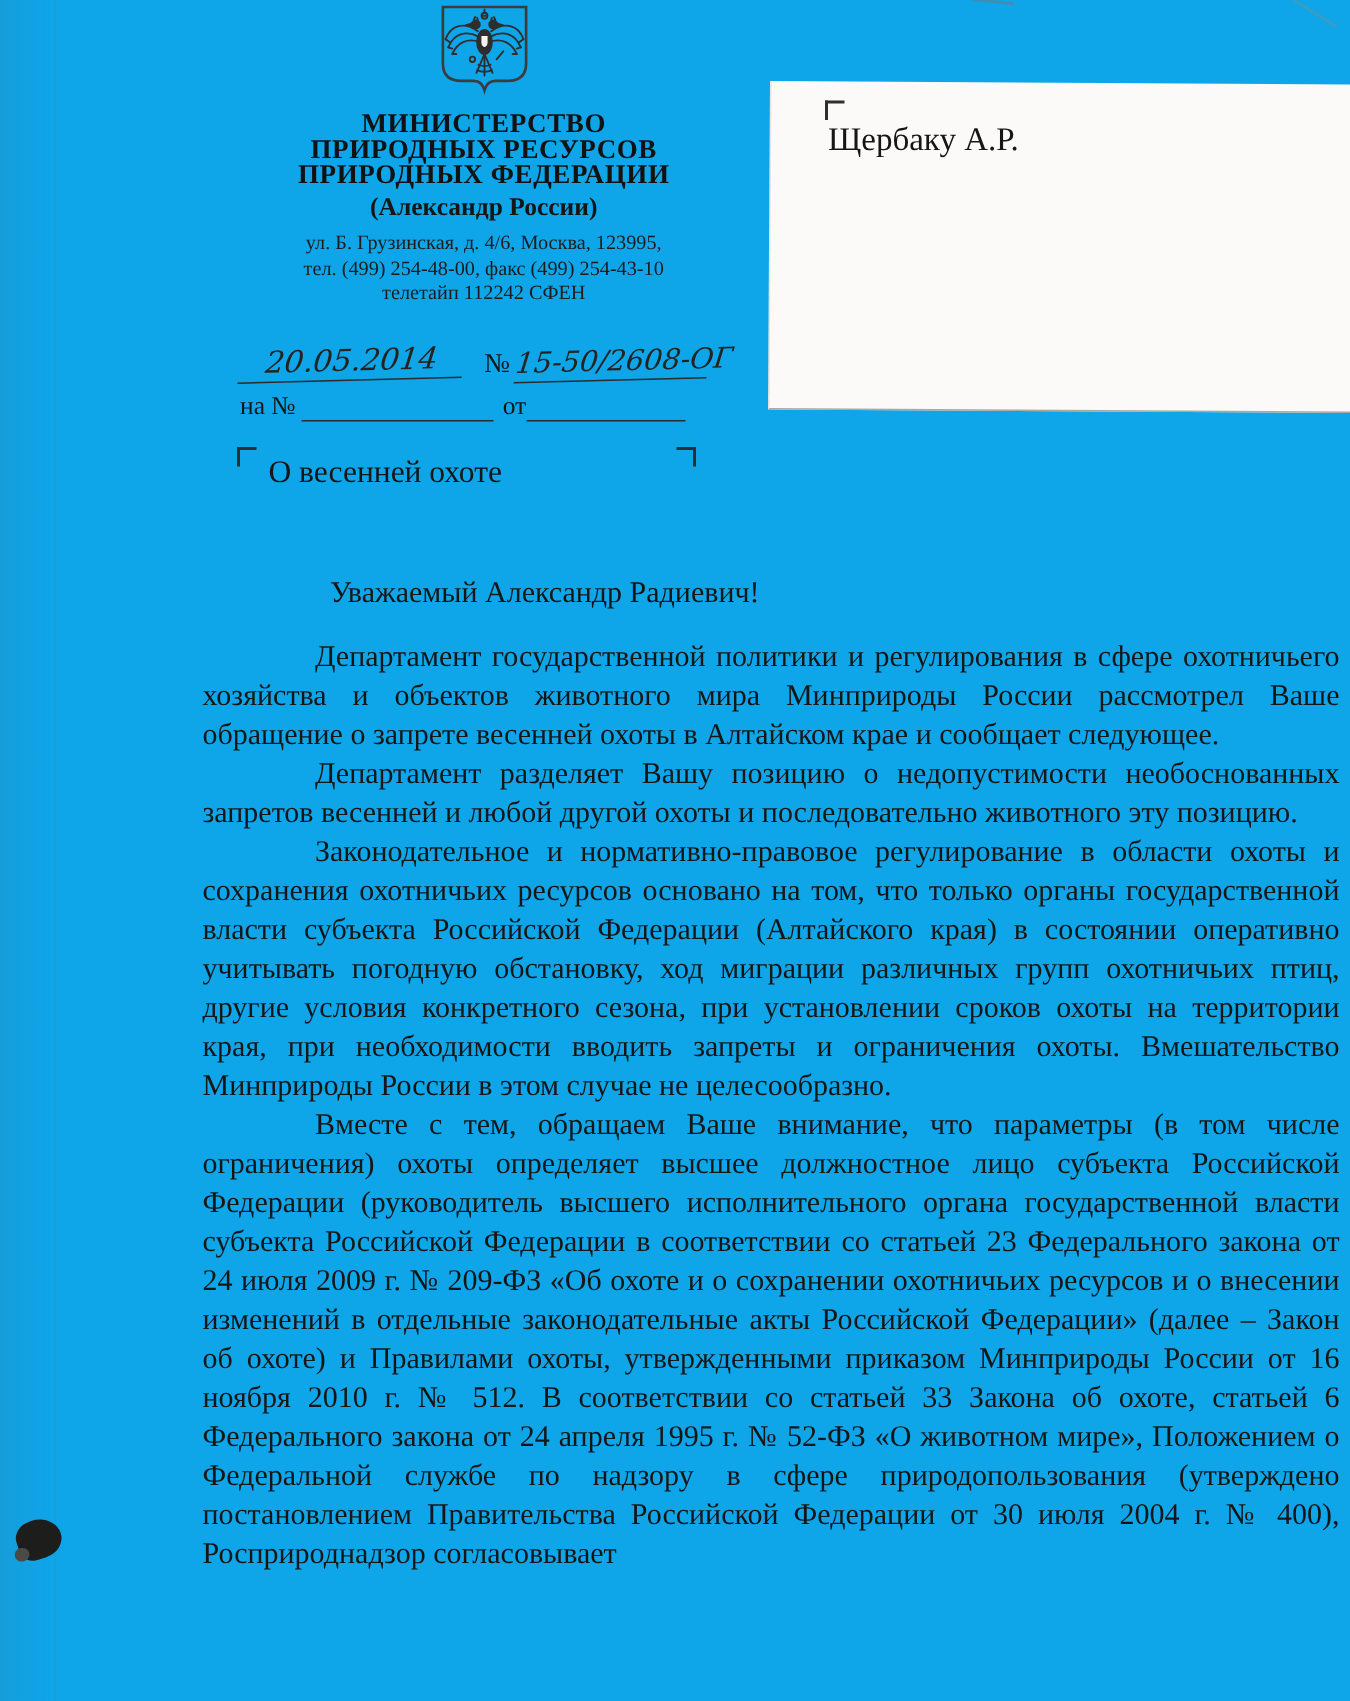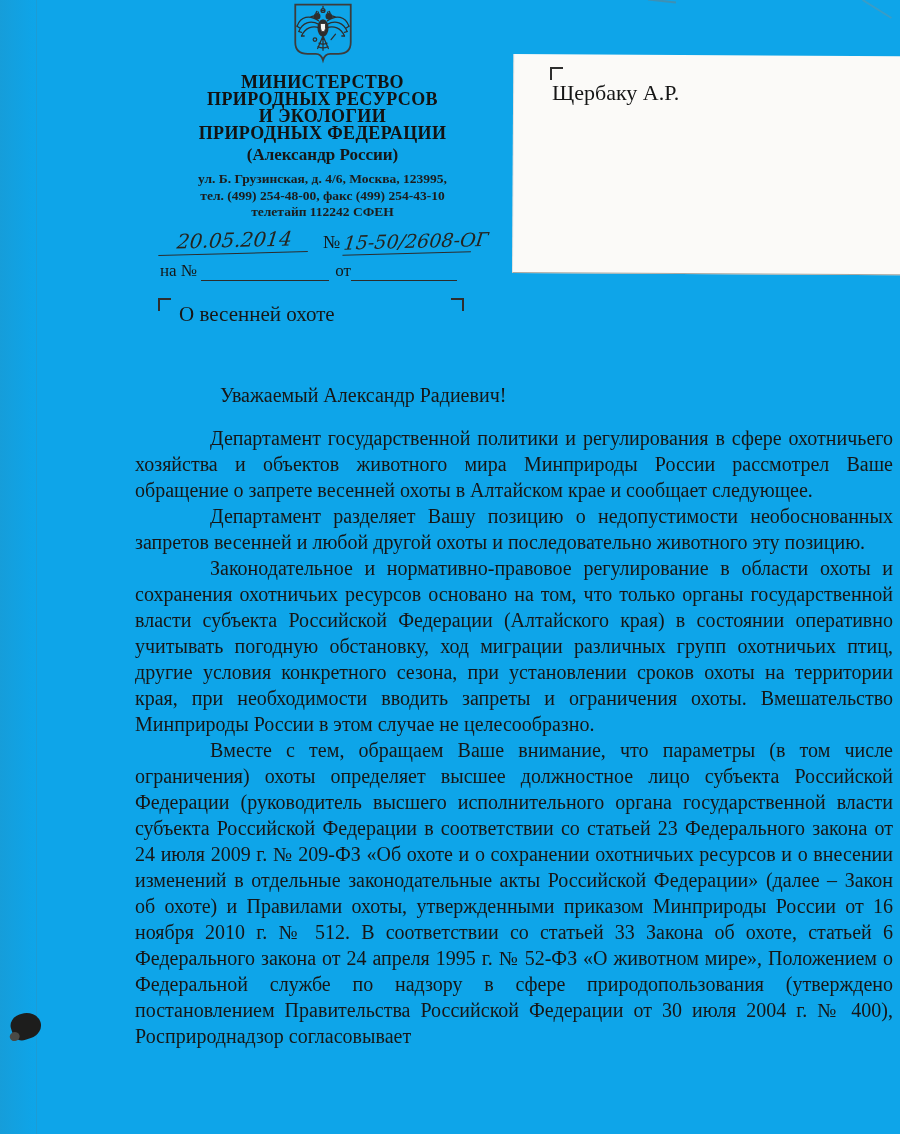--- a/index.html
+++ b/index.html
@@ -58,21 +58,21 @@
   .emblem { width: 68px; height: 68px; margin: 2px auto 4px auto; display: block; }
   .ministry-line {
     font-weight: bold; font-size: 18px; line-height: 17px; letter-spacing: 0.4px;
     color: #121212;
   }
   .ministry-short {
     font-weight: bold; font-size: 17px; line-height: 19px; margin-top: 3px;
   }
   .address-block { margin-top: 7px; }
   .address-line {
-    font-weight: bold; font-size: 13.5px; line-height: 16.5px; color: #1c1c1c;
+    font-weight: normal; font-size: 13.5px; line-height: 16.5px; color: #1c1c1c;
   }
   
   .ref-block {
     position: absolute; left: 160px; top: 228px; width: 312px; z-index: 2;
     font-size: 17px;
   }
   .ref-row { display: flex; align-items: flex-end; }
   .hand {
     font-family: "DejaVu Serif", serif;
     font-style: italic;
@@ -163,21 +163,20 @@
         <path d="M67 25 L64 27 M65 31 L62 32 M62 36 L59 36"></path>
         <path d="M38 36 L32 50 M38 36 V52 M38 36 L44 50"></path>
         <path d="M33.5 44 Q38 46 42.5 44 M32.5 48 Q38 50.5 43.5 48"></path>
         <circle cx="29" cy="40" r="2"></circle>
         <path d="M47 40 L52 34"></path>
       </g>
     </svg>
     <div class="ministry-name">
       <div class="ministry-line">МИНИСТЕРСТВО</div>
       <div class="ministry-line">ПРИРОДНЫХ РЕСУРСОВ</div>
-      <div class="ministry-line">И ЭКОЛОГИИ</div>
       <div class="ministry-line">ПРИРОДНЫХ ФЕДЕРАЦИИ</div>
     </div>
     <div class="ministry-short">(Александр России)</div>
     <div class="address-block">
       <div class="address-line">ул. Б. Грузинская, д. 4/6, Москва, 123995,</div>
       <div class="address-line">тел. (499) 254-48-00, факс (499) 254-43-10</div>
       <div class="address-line">телетайп 112242 СФЕН</div>
     </div>
   </header>
 

